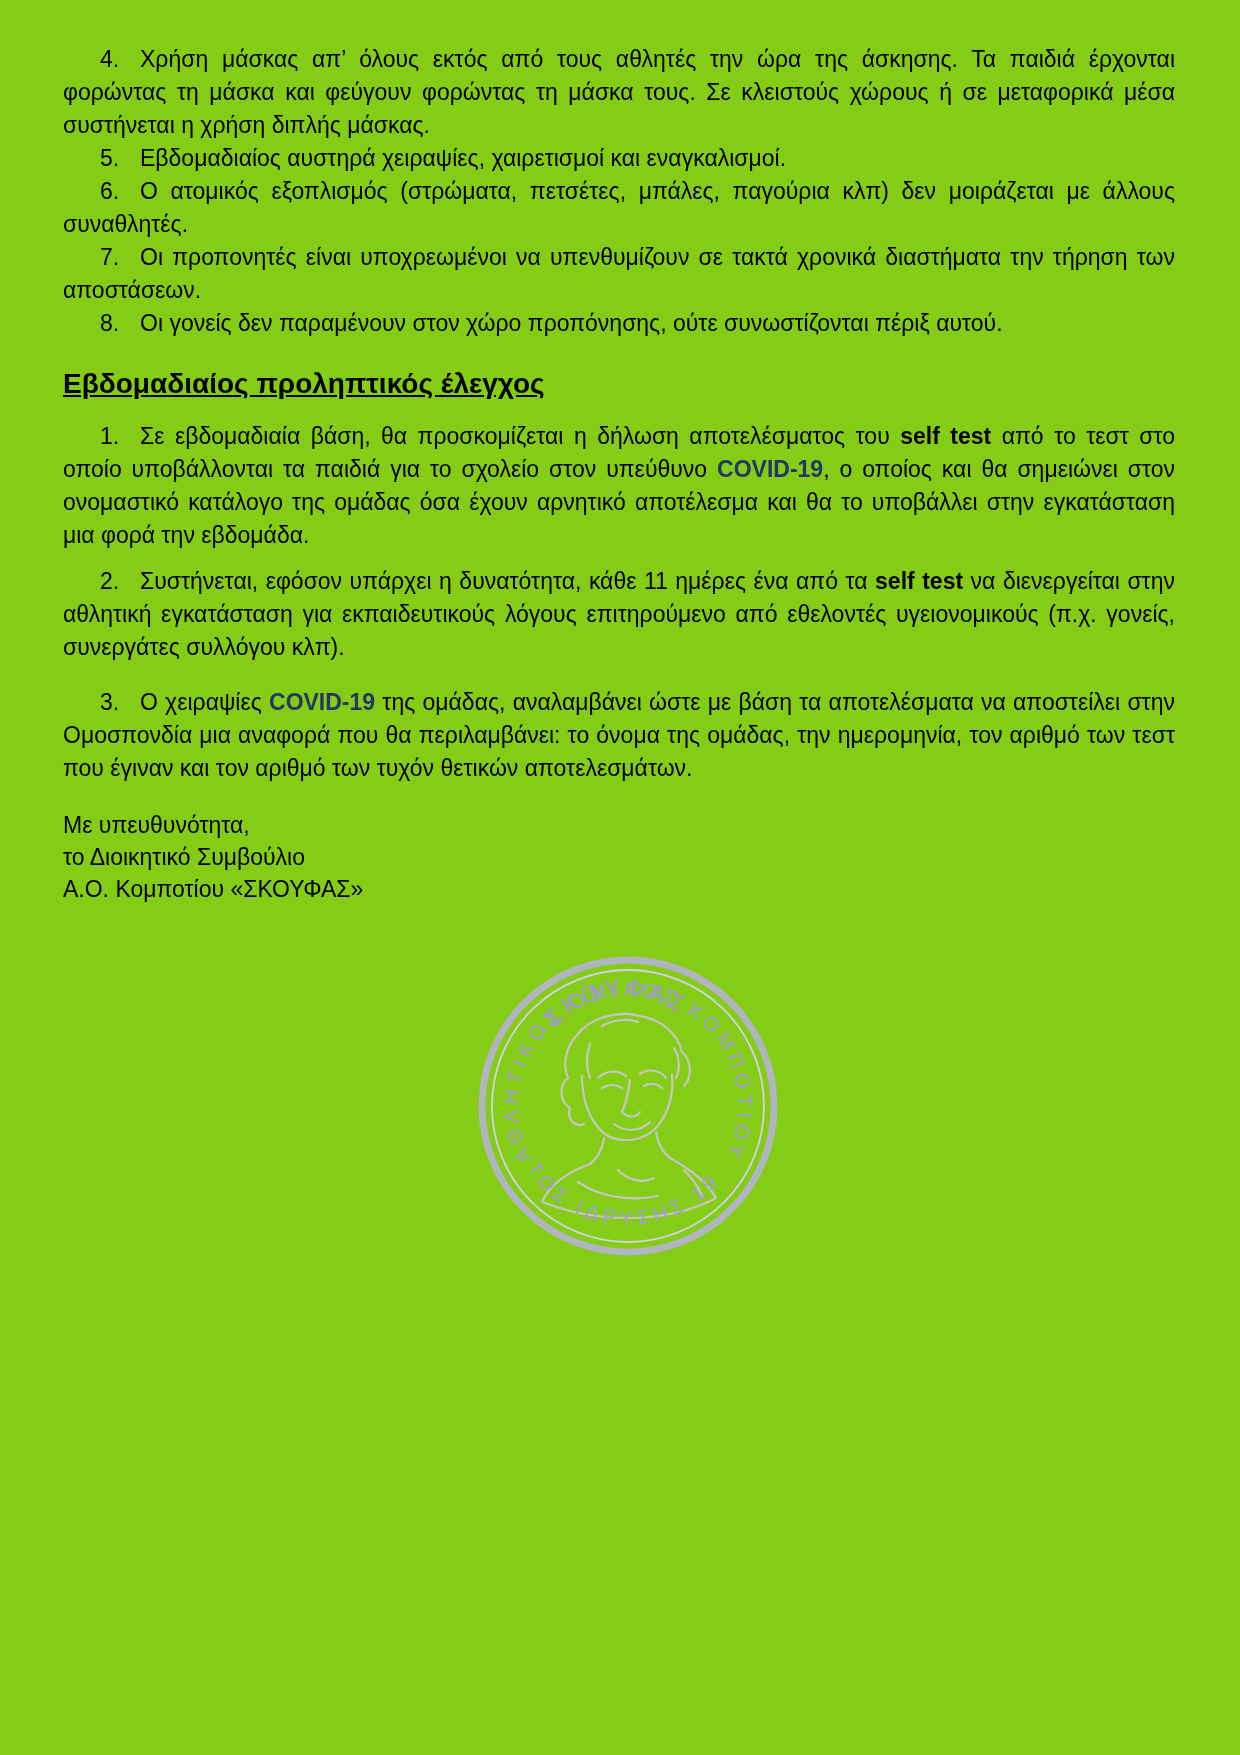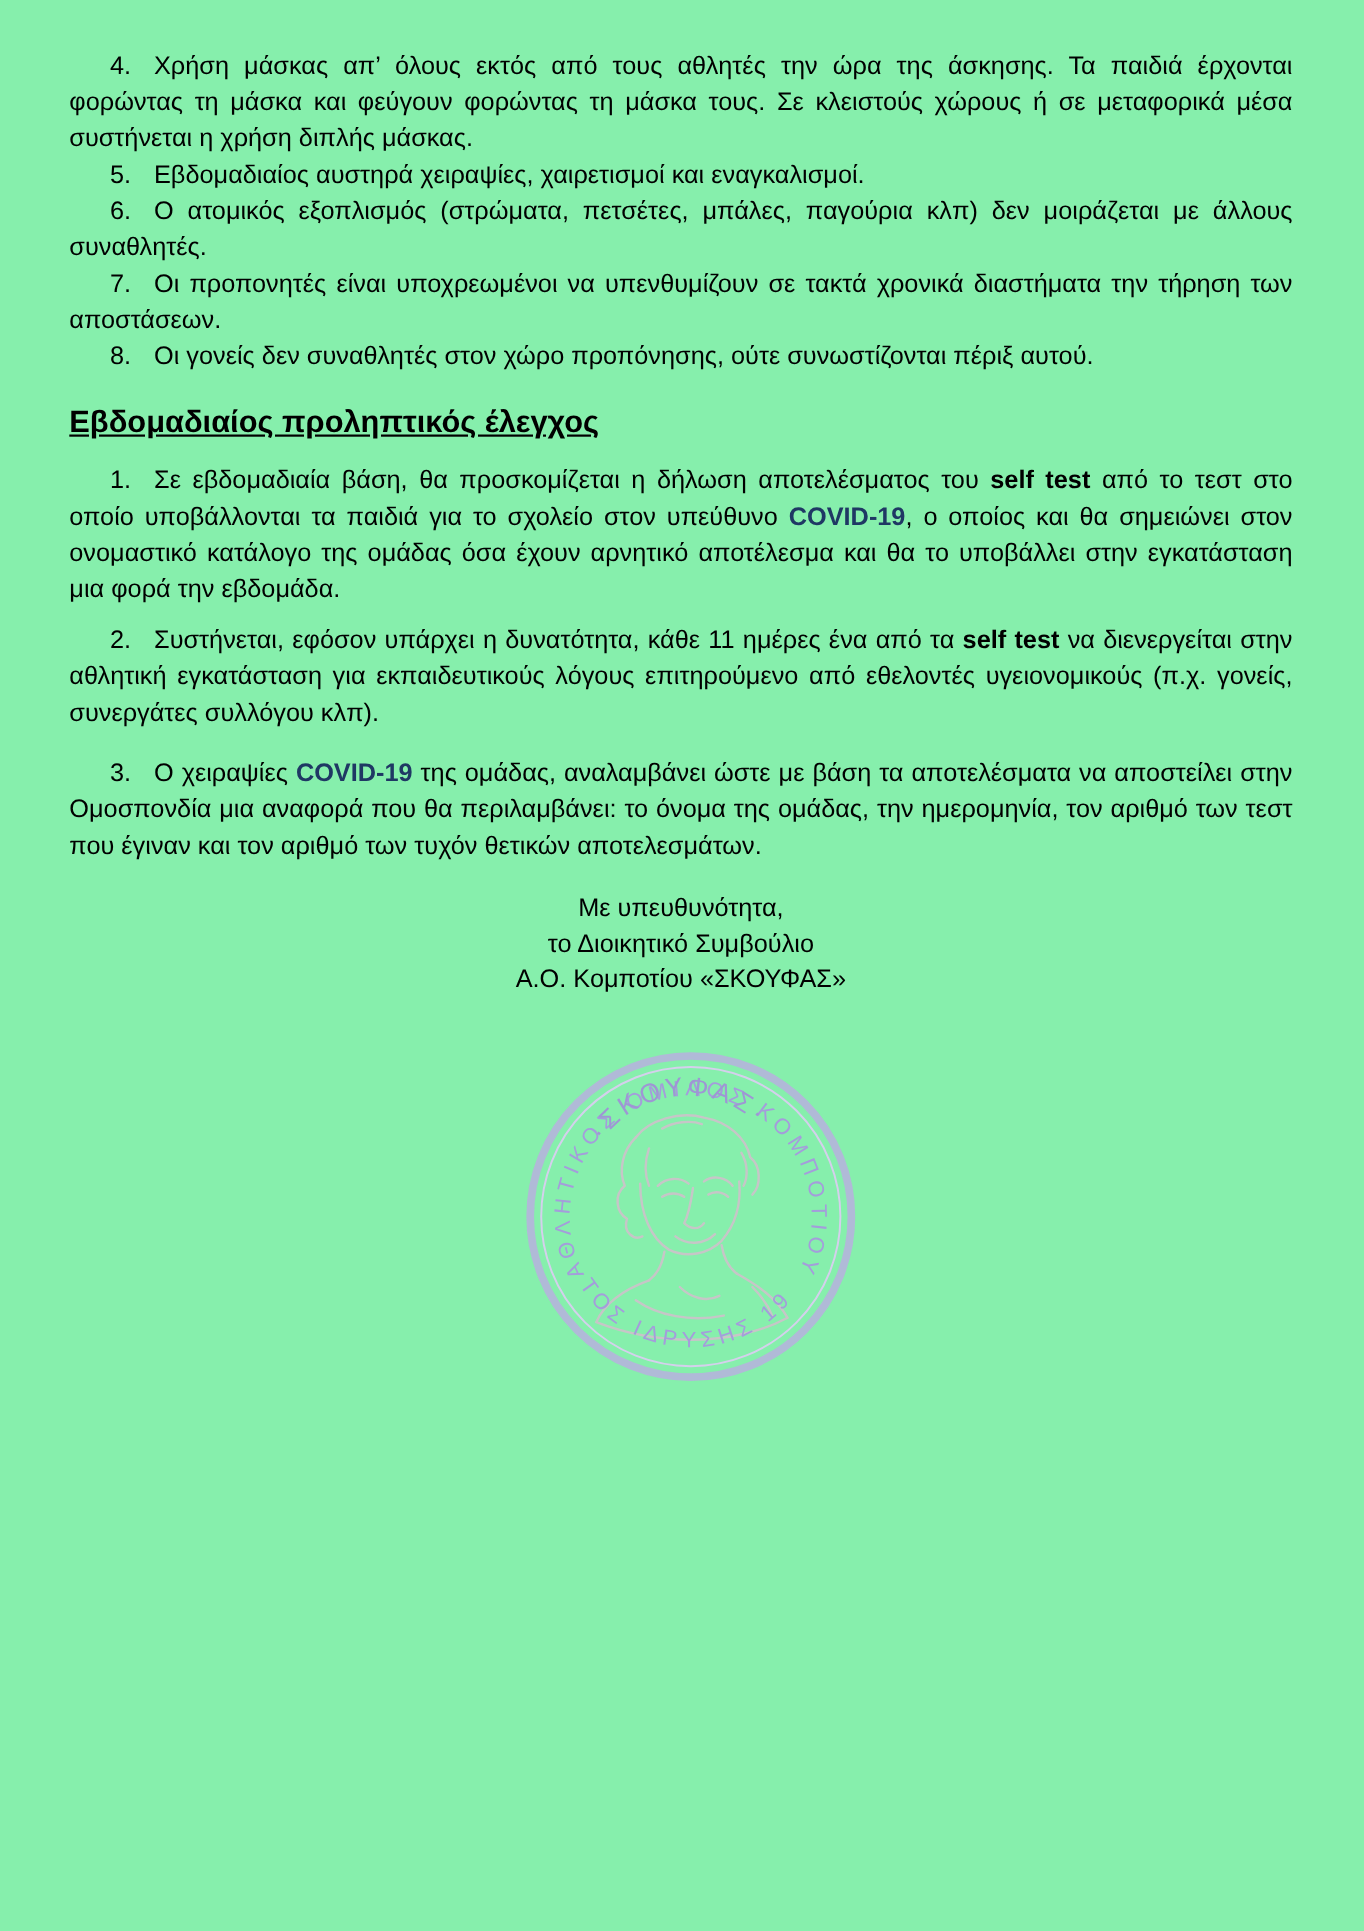--- a/index.html
+++ b/index.html
@@ -1,20 +1,20 @@
 <!DOCTYPE html>
 <html lang="el"><head>
 <meta charset="utf-8">
 <style>
   html,body { margin:0; padding:0; background:#ffffff; }
   .page {
     position: relative;
     width: 1240px;
     height: 1755px;
-    background: #86efac;
+    background: #84cc16;
     font-family: "Liberation Sans", sans-serif;
     font-size: 23px;
     line-height: 33px;
     color: #000000;
     overflow: hidden;
   }
   .content {
     position: absolute;
     left: 63px;
     right: 65px;
@@ -37,21 +37,21 @@
     line-height: 33px;
     font-weight: 700;
     text-decoration: underline;
     margin: 27px 0 0 0;
   }
   .weekly .item-1 { margin-top: 20px; }
   .weekly .item-2 { margin-top: 13px; }
   .weekly .item-3 { margin-top: 22px; }
   .closing {
     margin-top: 24px;
-    text-align: center;
+    text-align: left;
     line-height: 32px;
   }
   .logo {
     position: absolute;
     left: 478px;
     top: 956px;
     width: 300px;
     height: 300px;
   }
   .logo svg { display:block; width:100%; height:100%; }
@@ -60,21 +60,21 @@
 <body>
 
 <div class="page">
   <div class="content">
 
     <div class="top-list">
         <p class="item item-1"><span class="num">4.</span><span>Χρήση μάσκας απ’ όλους εκτός από τους αθλητές την ώρα της άσκησης. Τα παιδιά έρχονται φορώντας τη μάσκα και φεύγουν φορώντας τη μάσκα τους. Σε κλειστούς χώρους ή σε μεταφορικά μέσα συστήνεται η χρήση διπλής μάσκας.</span></p>
         <p class="item item-2"><span class="num">5.</span><span>Εβδομαδιαίος αυστηρά χειραψίες, χαιρετισμοί και εναγκαλισμοί.</span></p>
         <p class="item item-3"><span class="num">6.</span><span>Ο ατομικός εξοπλισμός (στρώματα, πετσέτες, μπάλες, παγούρια κλπ) δεν μοιράζεται με άλλους συναθλητές.</span></p>
         <p class="item item-4"><span class="num">7.</span><span>Οι προπονητές είναι υποχρεωμένοι να υπενθυμίζουν σε τακτά χρονικά διαστήματα την τήρηση των αποστάσεων.</span></p>
-        <p class="item item-5"><span class="num">8.</span><span>Οι γονείς δεν συναθλητές στον χώρο προπόνησης, ούτε συνωστίζονται πέριξ αυτού.</span></p>
+        <p class="item item-5"><span class="num">8.</span><span>Οι γονείς δεν παραμένουν στον χώρο προπόνησης, ούτε συνωστίζονται πέριξ αυτού.</span></p>
       </div>
 
     <h2 class="heading">Εβδομαδιαίος προληπτικός έλεγχος</h2>
 
     <div class="weekly">
         <p class="item item-1"><span class="num">1.</span><span>Σε εβδομαδιαία βάση, θα προσκομίζεται η δήλωση αποτελέσματος του </span><span class="seg-bold">self test</span><span> από το τεστ στο οποίο υποβάλλονται τα παιδιά για το σχολείο στον υπεύθυνο </span><span class="seg-bold-blue">COVID-19</span><span>, ο οποίος και θα σημειώνει στον ονομαστικό κατάλογο της ομάδας όσα έχουν αρνητικό αποτέλεσμα και θα το υποβάλλει στην εγκατάσταση μια φορά την εβδομάδα.</span></p>
         <p class="item item-2"><span class="num">2.</span><span>Συστήνεται, εφόσον υπάρχει η δυνατότητα, κάθε 11 ημέρες ένα από τα </span><span class="seg-bold">self test</span><span> να διενεργείται στην αθλητική εγκατάσταση για εκπαιδευτικούς λόγους επιτηρούμενο από εθελοντές υγειονομικούς (π.χ. γονείς, συνεργάτες συλλόγου κλπ).</span></p>
         <p class="item item-3"><span class="num">3.</span><span>Ο χειραψίες </span><span class="seg-bold-blue">COVID-19</span><span> της ομάδας, αναλαμβάνει ώστε με βάση τα αποτελέσματα να αποστείλει στην Ομοσπονδία μια αναφορά που θα περιλαμβάνει: το όνομα της ομάδας, την ημερομηνία, τον αριθμό των τεστ που έγιναν και τον αριθμό των τυχόν θετικών αποτελεσμάτων.</span></p>
       </div>
 

